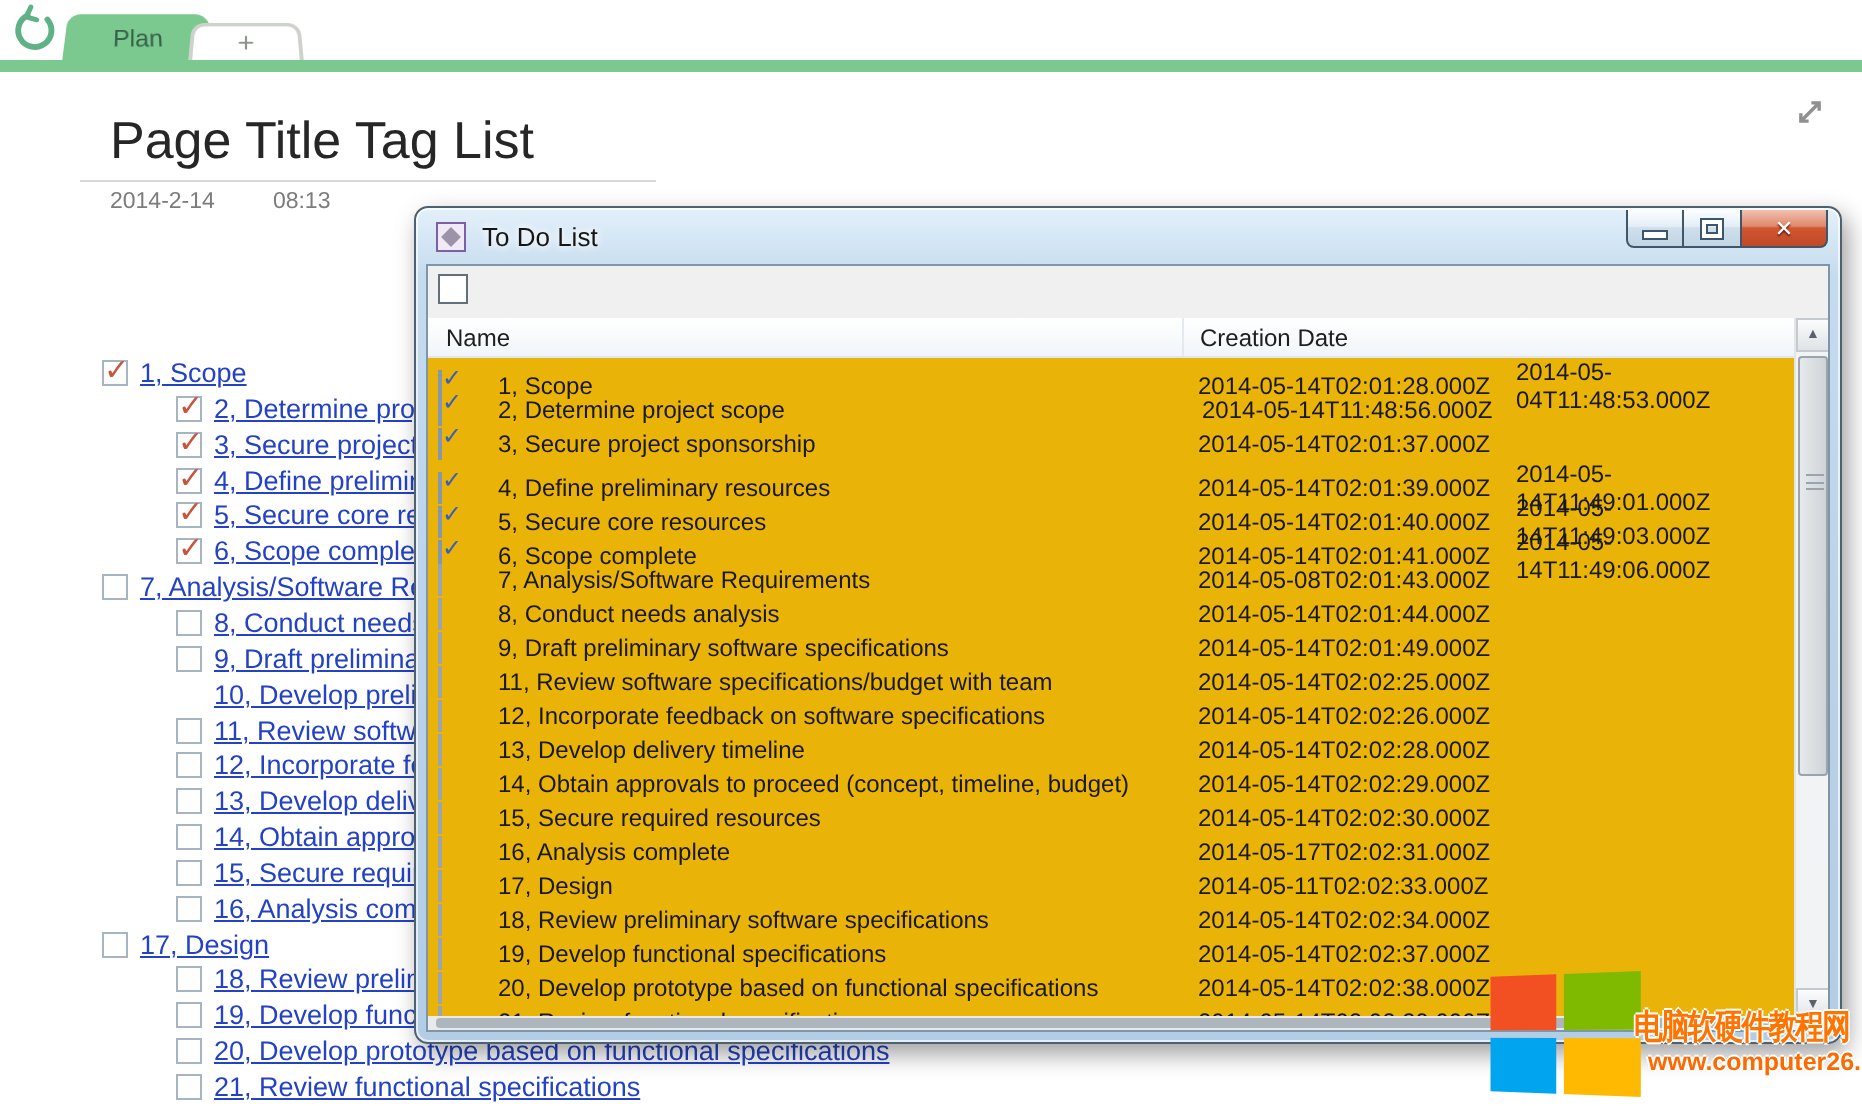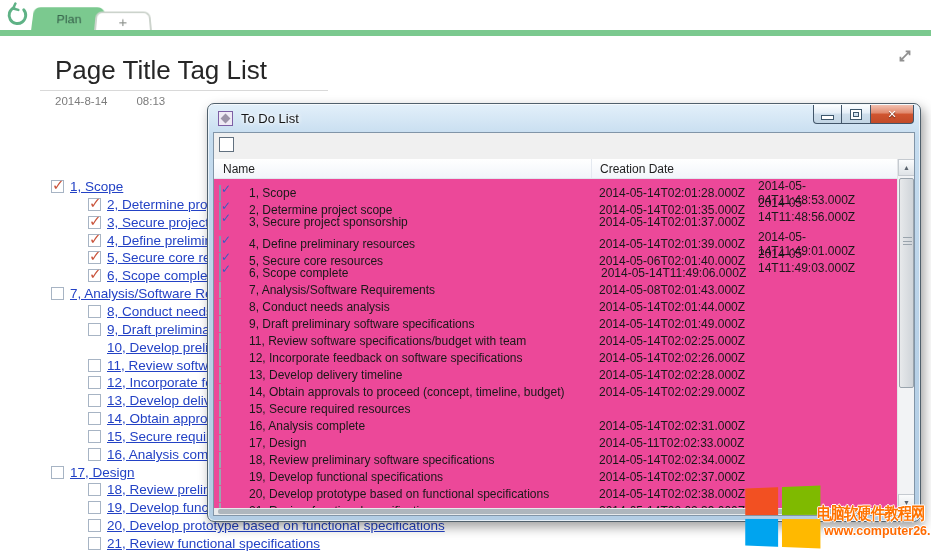--- a/index.html
+++ b/index.html
@@ -53,21 +53,21 @@
   .gl-min { width:11px; height:3px; background:#fff; box-shadow:0 0 0 1px #3d566b; margin-top:6px; }
   .gl-max { width:10px; height:9px; border:2px solid #fff; box-shadow:0 0 0 1px #3d566b, inset 0 0 0 1px #3d566b; }
   .gl-close { color:#fff; font-size:11px; font-weight:bold; text-shadow:0 1px 1px #5e1d0d;
     font-family:"DejaVu Sans", sans-serif; }
   .dlg-client { position:absolute; left:5px; top:28px; right:5px; bottom:5px;
     background:#f0f0f0; border:1px solid #8195a8; overflow:hidden; }
   .dlg-toolbar { position:absolute; left:0; top:0; right:0; height:26px; background:#f0f0f0; }
   .selall-cb { position:absolute; left:5px; top:4px; width:15px; height:15px; background:#fff;
     border:1px solid #61707f; cursor:pointer; }
   
-  .lv { position:absolute; left:0; top:26px; right:0; bottom:0; background:#ec4899;padding-left:18px; }
+  .lv { position:absolute; left:0; top:26px; right:0; bottom:0; background:#eab308;padding-left:18px; }
   .lv-head { position:absolute; left:0; top:0; width:686px; height:20px; display:grid;
     grid-template-columns:377px 157px 1fr; background:linear-gradient(180deg,#ffffff,#f1f5fa);
     border-bottom:1px solid #e0e6ee; font-size:12px; color:#1e1e1e; }
   .lv-head > div { display:flex; align-items:center; cursor:pointer; }
   .lv-head .h-name { padding-left:9px; }
   .lv-head .h-created { padding-left:8px; border-left:1px solid #e4e9f0; }
   .lv-head .h-completed { padding-left:10px; border-left:1px solid #e4e9f0; }
   .lv-rows { position:absolute; left:0; top:20px; width:686px; height:332px; overflow:hidden; }
   .lv-row { display:grid; grid-template-columns:35px 342px 157px 1fr; height:17px; align-items:center;
     font-size:12px; color:#191919; cursor:default; }
@@ -122,21 +122,21 @@
   </div>
   <div class="greenbar"></div>
 
   <svg class="expand-ico" viewBox="0 0 14 14">
     <path d="M3.2 10.8 L10.8 3.2 M7.6 3 H11 V6.4 M6.4 11 H3 V7.6" fill="none" stroke="#909090" stroke-width="1.5"></path>
   </svg>
 
   <div class="page-title">Page Title Tag List</div>
   <div class="title-rule"></div>
   <div class="date-row">
-    <span>2014-8-14</span>
+    <span>2014-2-14</span>
     <span>08:13</span>
   </div>
 
   <div class="page-list">
     <div class="p-item" style="top: 178px; left: 51px;">
       <span class="cb">
           <span class="tick">✓</span>
         </span>
       <a href="#">1, Scope</a>
     </div>
@@ -313,47 +313,47 @@
     <div class="lv-row checked">
       <div><span class="rcb"><span class="tick">✓</span></span></div>
       <div class="c-name">1, Scope</div>
       <div class="c-created">2014-05-14T02:01:28.000Z</div>
       <div class="c-completed">2014-05-04T11:48:53.000Z</div>
     </div>
 
     <div class="lv-row checked">
       <div><span class="rcb"><span class="tick">✓</span></span></div>
       <div class="c-name">2, Determine project scope</div>
-      <div class="c-created">2014-05-14T02:01:35.000Z</div>
       <div class="c-completed">2014-05-14T11:48:56.000Z</div>
     </div>
 
     <div class="lv-row checked">
       <div><span class="rcb"><span class="tick">✓</span></span></div>
       <div class="c-name">3, Secure project sponsorship</div>
       <div class="c-created">2014-05-14T02:01:37.000Z</div>
     </div>
 
     <div class="lv-row checked">
       <div><span class="rcb"><span class="tick">✓</span></span></div>
       <div class="c-name">4, Define preliminary resources</div>
       <div class="c-created">2014-05-14T02:01:39.000Z</div>
       <div class="c-completed">2014-05-14T11:49:01.000Z</div>
     </div>
 
     <div class="lv-row checked">
       <div><span class="rcb"><span class="tick">✓</span></span></div>
       <div class="c-name">5, Secure core resources</div>
-      <div class="c-created">2014-05-06T02:01:40.000Z</div>
+      <div class="c-created">2014-05-14T02:01:40.000Z</div>
       <div class="c-completed">2014-05-14T11:49:03.000Z</div>
     </div>
 
     <div class="lv-row checked">
       <div><span class="rcb"><span class="tick">✓</span></span></div>
       <div class="c-name">6, Scope complete</div>
+      <div class="c-created">2014-05-14T02:01:41.000Z</div>
       <div class="c-completed">2014-05-14T11:49:06.000Z</div>
     </div>
 
     <div class="lv-row">
       <div><span class="rcb"><span class="tick"></span></span></div>
       <div class="c-name">7, Analysis/Software Requirements</div>
       <div class="c-created">2014-05-08T02:01:43.000Z</div>
       <div class="c-completed"></div>
     </div>
 
@@ -395,27 +395,28 @@
     <div class="lv-row">
       <div><span class="rcb"><span class="tick"></span></span></div>
       <div class="c-name">14, Obtain approvals to proceed (concept, timeline, budget)</div>
       <div class="c-created">2014-05-14T02:02:29.000Z</div>
       <div class="c-completed"></div>
     </div>
 
     <div class="lv-row">
       <div><span class="rcb"><span class="tick"></span></span></div>
       <div class="c-name">15, Secure required resources</div>
+      <div class="c-created">2014-05-14T02:02:30.000Z</div>
       <div class="c-completed"></div>
     </div>
 
     <div class="lv-row">
       <div><span class="rcb"><span class="tick"></span></span></div>
       <div class="c-name">16, Analysis complete</div>
-      <div class="c-created">2014-05-14T02:02:31.000Z</div>
+      <div class="c-created">2014-05-17T02:02:31.000Z</div>
       <div class="c-completed"></div>
     </div>
 
     <div class="lv-row">
       <div><span class="rcb"><span class="tick"></span></span></div>
       <div class="c-name">17, Design</div>
       <div class="c-created">2014-05-11T02:02:33.000Z</div>
       <div class="c-completed"></div>
     </div>
 

